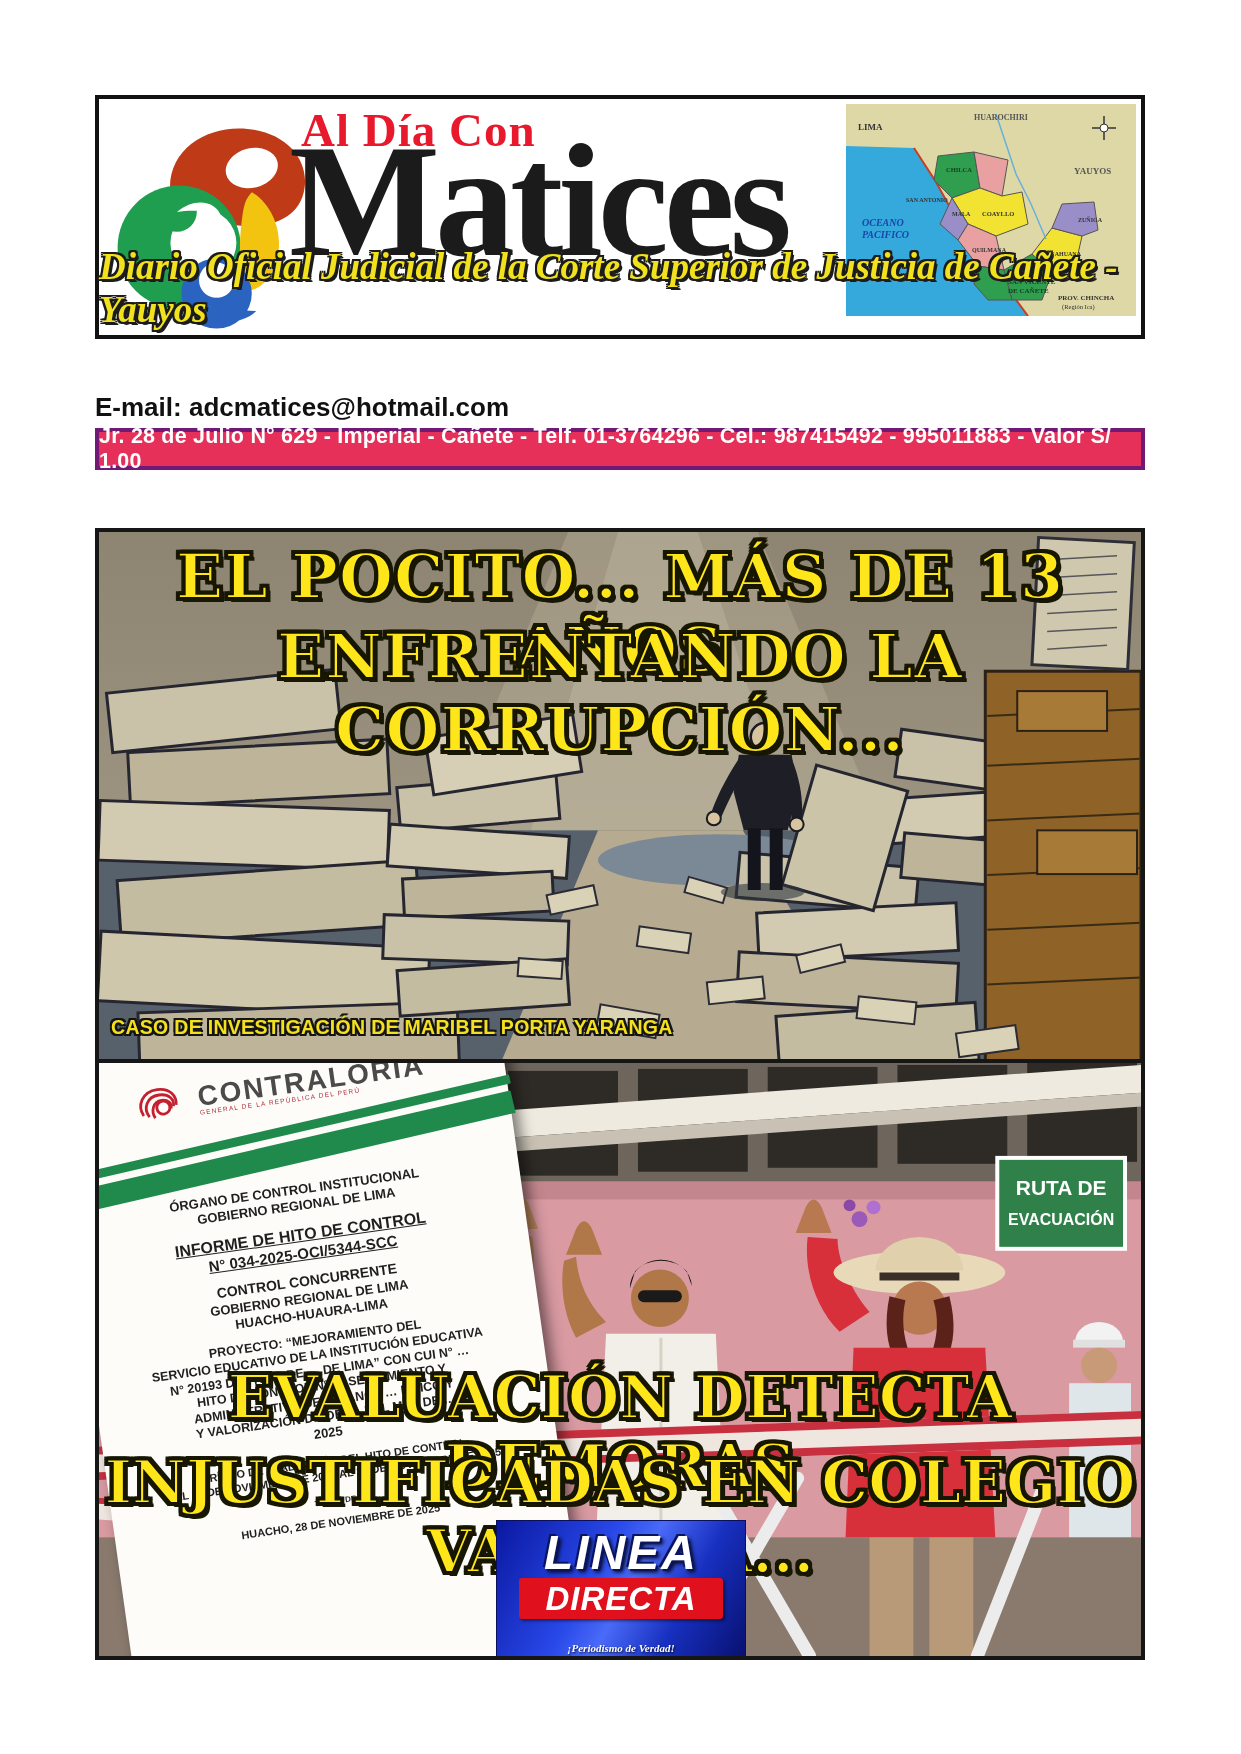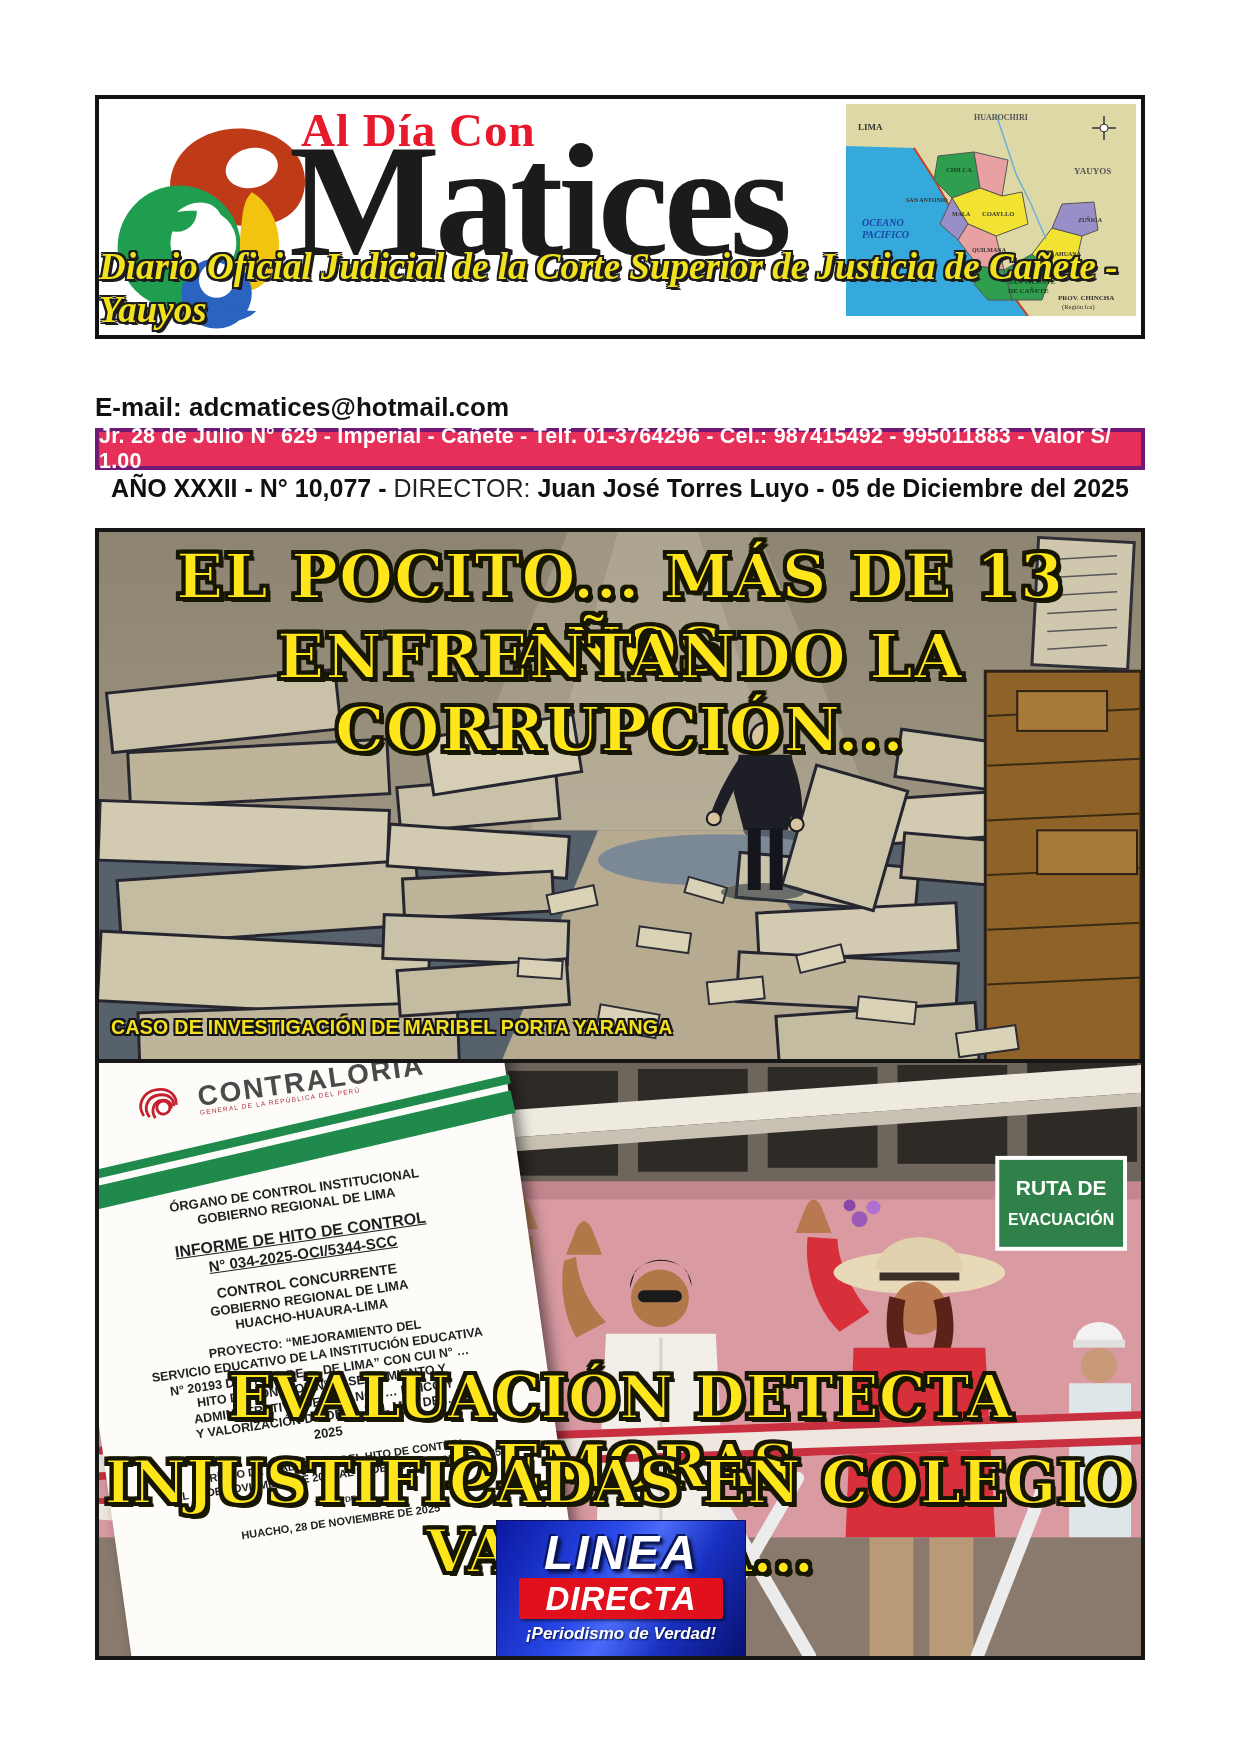--- a/index.html
+++ b/index.html
@@ -83,22 +83,22 @@
   .linea { position:absolute; left:398px; top:458px; width:248px; height:138px;
            background:linear-gradient(118deg,#0a18a0 0%,#2848e8 38%,#4a6af8 52%,#1830c0 72%,#081070 100%);
            text-align:center; padding-top:8px; box-shadow:0 0 0 1px #0a1060; }
   .linea-word { font-style:italic; font-weight:bold; font-size:48px; color:#ffffff;
                 letter-spacing:2px; line-height:1;
                 text-shadow:2px 2px 0 #0a1560, -2px -2px 0 #0a1560, 3px 3px 4px #000; }
   .directa-box { width:204px; margin:1px auto 0; background:#e0101c; border-radius:3px;
                  font-style:italic; font-weight:bold; font-size:33px; color:#fff;
                  line-height:1.25; letter-spacing:1px;
                  box-shadow:2px 2px 3px rgba(0,0,0,.5); }
-  .linea-tag { margin-top:5px; font-style:italic; font-weight:bold; font-size:17px; color:#fff;
-               text-shadow:1px 1px 2px #061040; }
+  .linea-tag { margin-top:23px; font-style:italic; font-weight:bold; font-size:11px; color:#fff;
+               text-shadow:1px 1px 2px #061040;font-family:Liberation Serif, serif; }
 </style>
 </head>
 <body>
 
 <div class="page">
 
   <header class="masthead">
     <svg class="logo-swirl" viewBox="0 0 100 100">
       <path d="M28,42 C22,20 40,7 58,7 C78,7 90,20 88,34 C86,49 70,53 57,51 C43,49 31,52 28,42 Z" fill="#bf3a16"></path>
       <ellipse cx="64" cy="25" rx="12" ry="9" fill="#ffffff" transform="rotate(-14 64 25)"></ellipse>
@@ -155,23 +155,20 @@
   </header>
 
   <div class="contact-line">
     <span class="pair"><span>E-mail:</span> <span>adcmatices@hotmail.com</span></span>
   </div>
 
   <div class="address-bar">
     <span>Jr. 28 de Julio N° 629 - Imperial - Cañete - Telf. 01-3764296 - Cel.: 987415492 - 995011883 - Valor S/ 1.00</span>
   </div>
 
-  <div class="edition-line">
-    <span class="b">AÑO XXXII - N° 10,077 - </span><span class="n">DIRECTOR: </span><span class="b">Juan José Torres Luyo - 05 de Diciembre del 2025</span>
-  </div>
 
   <figure class="fig1">
     <svg class="bg" viewBox="0 0 1044 540" preserveAspectRatio="none">
       <defs>
         <linearGradient id="sky" x1="0" y1="0" x2="0" y2="1">
           <stop offset="0" stop-color="#8d8472"></stop>
             <stop offset="1" stop-color="#a89f8b"></stop>
         </linearGradient>
       </defs>
       <rect width="1044" height="540" fill="url(#sky)"></rect>

